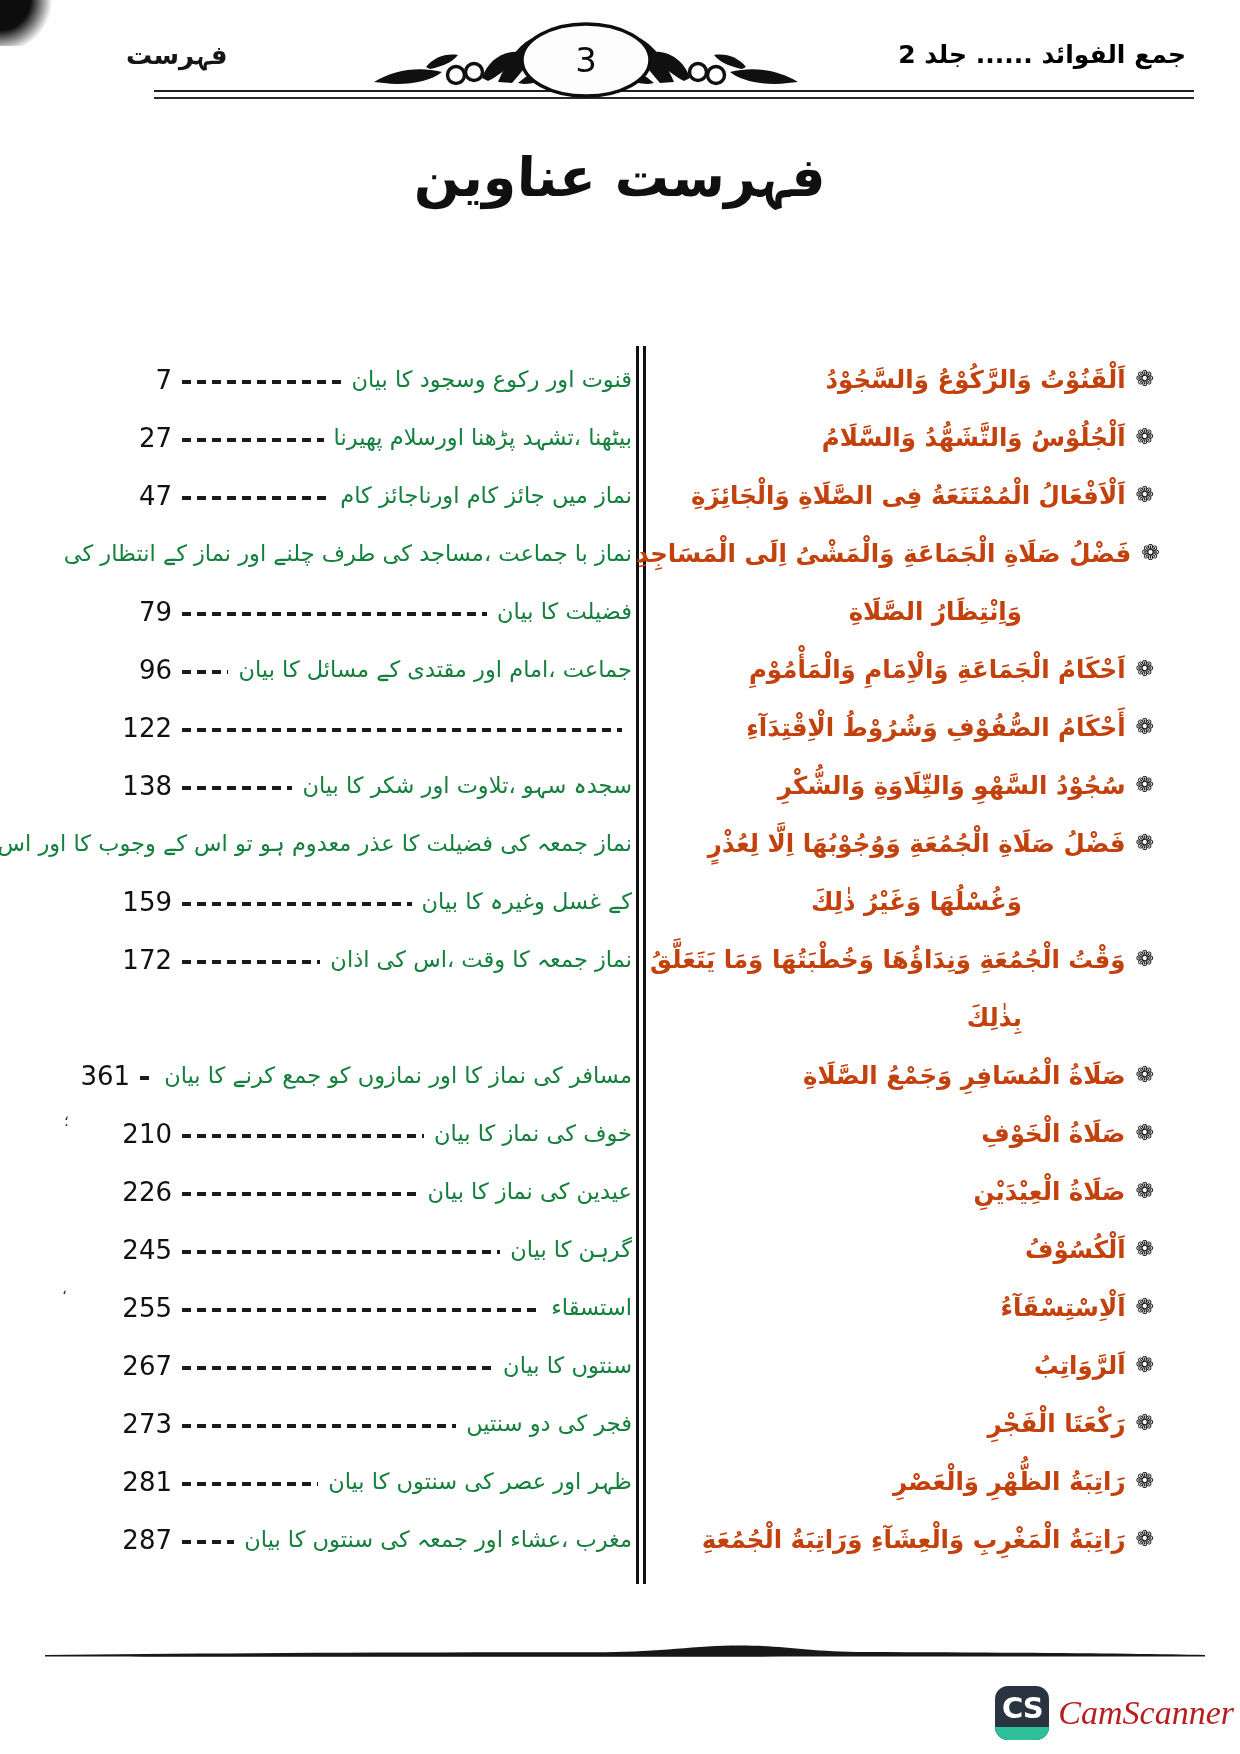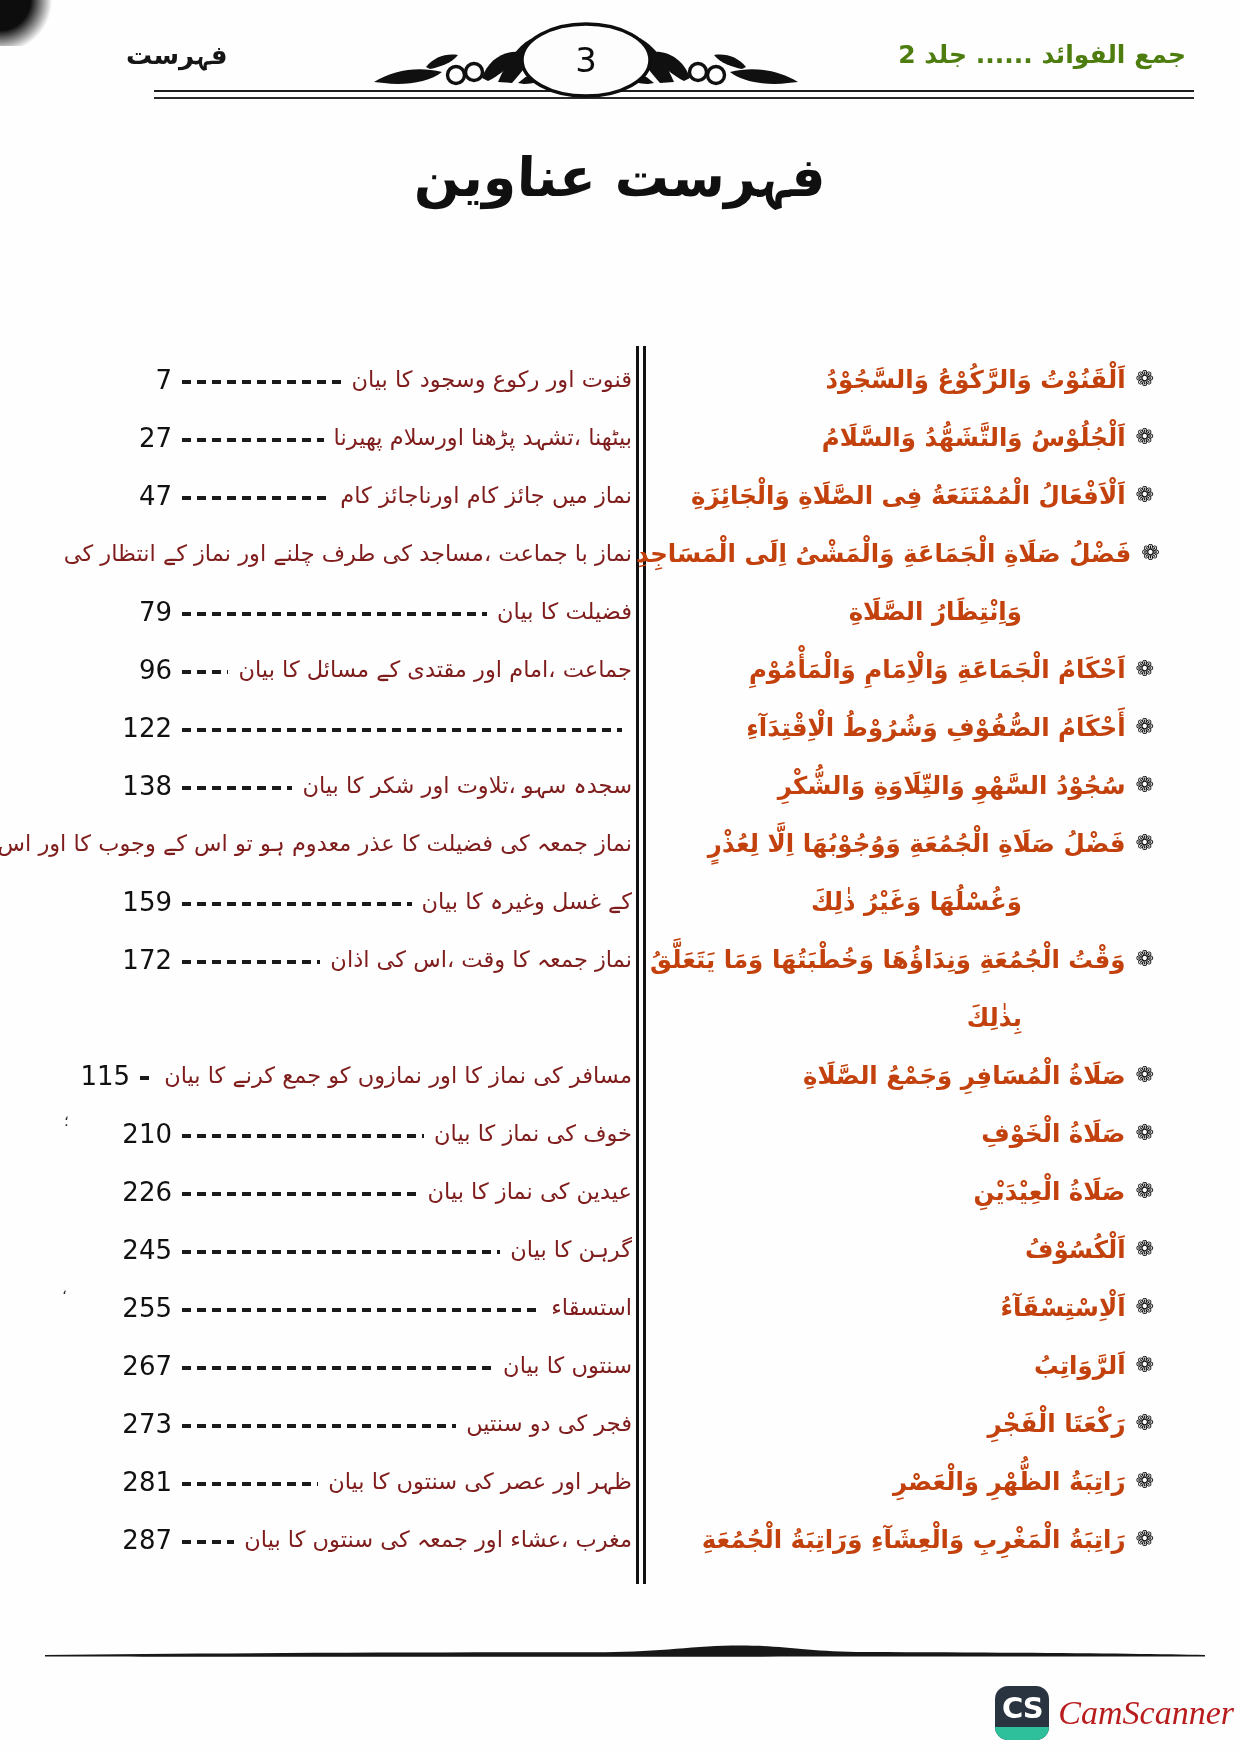--- a/index.html
+++ b/index.html
@@ -19,21 +19,21 @@
   .speck-1{left:64px;top:1112px;}
   .speck-2{left:62px;top:1280px;}
 
   
   .header-left{
     position:absolute;top:40px;left:126px;font-size:26px;font-weight:600;
     direction:rtl;color:#161616;
   }
   .header-right{
     position:absolute;top:40px;right:54px;font-size:25px;font-weight:bold;
-    direction:rtl;color:#4d7c0f;
+    direction:rtl;color:#000000;
   }
   .header-rule{
     position:absolute;top:90px;left:154px;right:46px;height:5px;
     border-top:2.5px solid #1d1d1d;border-bottom:2px solid #2a2a2a;
   }
   .ornament{position:absolute;top:20px;left:368px;width:436px;height:82px;}
 
   
   .page-title{
     position:absolute;top:146px;left:0;width:100%;text-align:center;
@@ -60,21 +60,21 @@
   }
   .right-cell.cont{padding-right:132px;}
   .bullet{
     font-size:22px;line-height:1;margin-left:10px;color:#0c0c0c;flex:0 0 auto;
   }
   .ar-line{
     font-size:24.5px;font-weight:bold;white-space:nowrap;color:#c2410c;
     letter-spacing:0px;
   }
   .ur-line{
-    font-size:22.5px;font-weight:500;white-space:nowrap;color:#7f1d1d;flex:0 0 auto;
+    font-size:22.5px;font-weight:500;white-space:nowrap;color:#15803d;flex:0 0 auto;
   }
   .leader{
     flex:1 1 auto;height:3.5px;margin:6px 10px 0 10px;min-width:14px;
     background:repeating-linear-gradient(90deg,#1a1a1a 0 9px,rgba(0,0,0,0) 9px 15px);
   }
   .pg-num{
     direction:ltr;font-size:26px;min-width:58px;text-align:right;
     font-weight:500;color:#111;flex:0 0 auto;margin-top:2px;
   }
 
@@ -257,21 +257,21 @@
       </div>
       <div class="right-cell cont">
 
         <span class="ar-line">بِذٰلِكَ</span>
       </div>
     </div>
       <div class="toc-row">
       <div class="left-cell">
         <span class="ur-line">مسافر کی نماز کا اور نمازوں کو جمع کرنے کا بیان</span>
         <span class="leader"></span>
-        <span class="pg-num">115</span>
+        <span class="pg-num">361</span>
       </div>
       <div class="right-cell">
         <span class="bullet">❁</span>
         <span class="ar-line">صَلَاةُ الْمُسَافِرِ وَجَمْعُ الصَّلَاةِ</span>
       </div>
     </div>
       <div class="toc-row">
       <div class="left-cell">
         <span class="ur-line">خوف کی نماز کا بیان</span>
         <span class="leader"></span>

